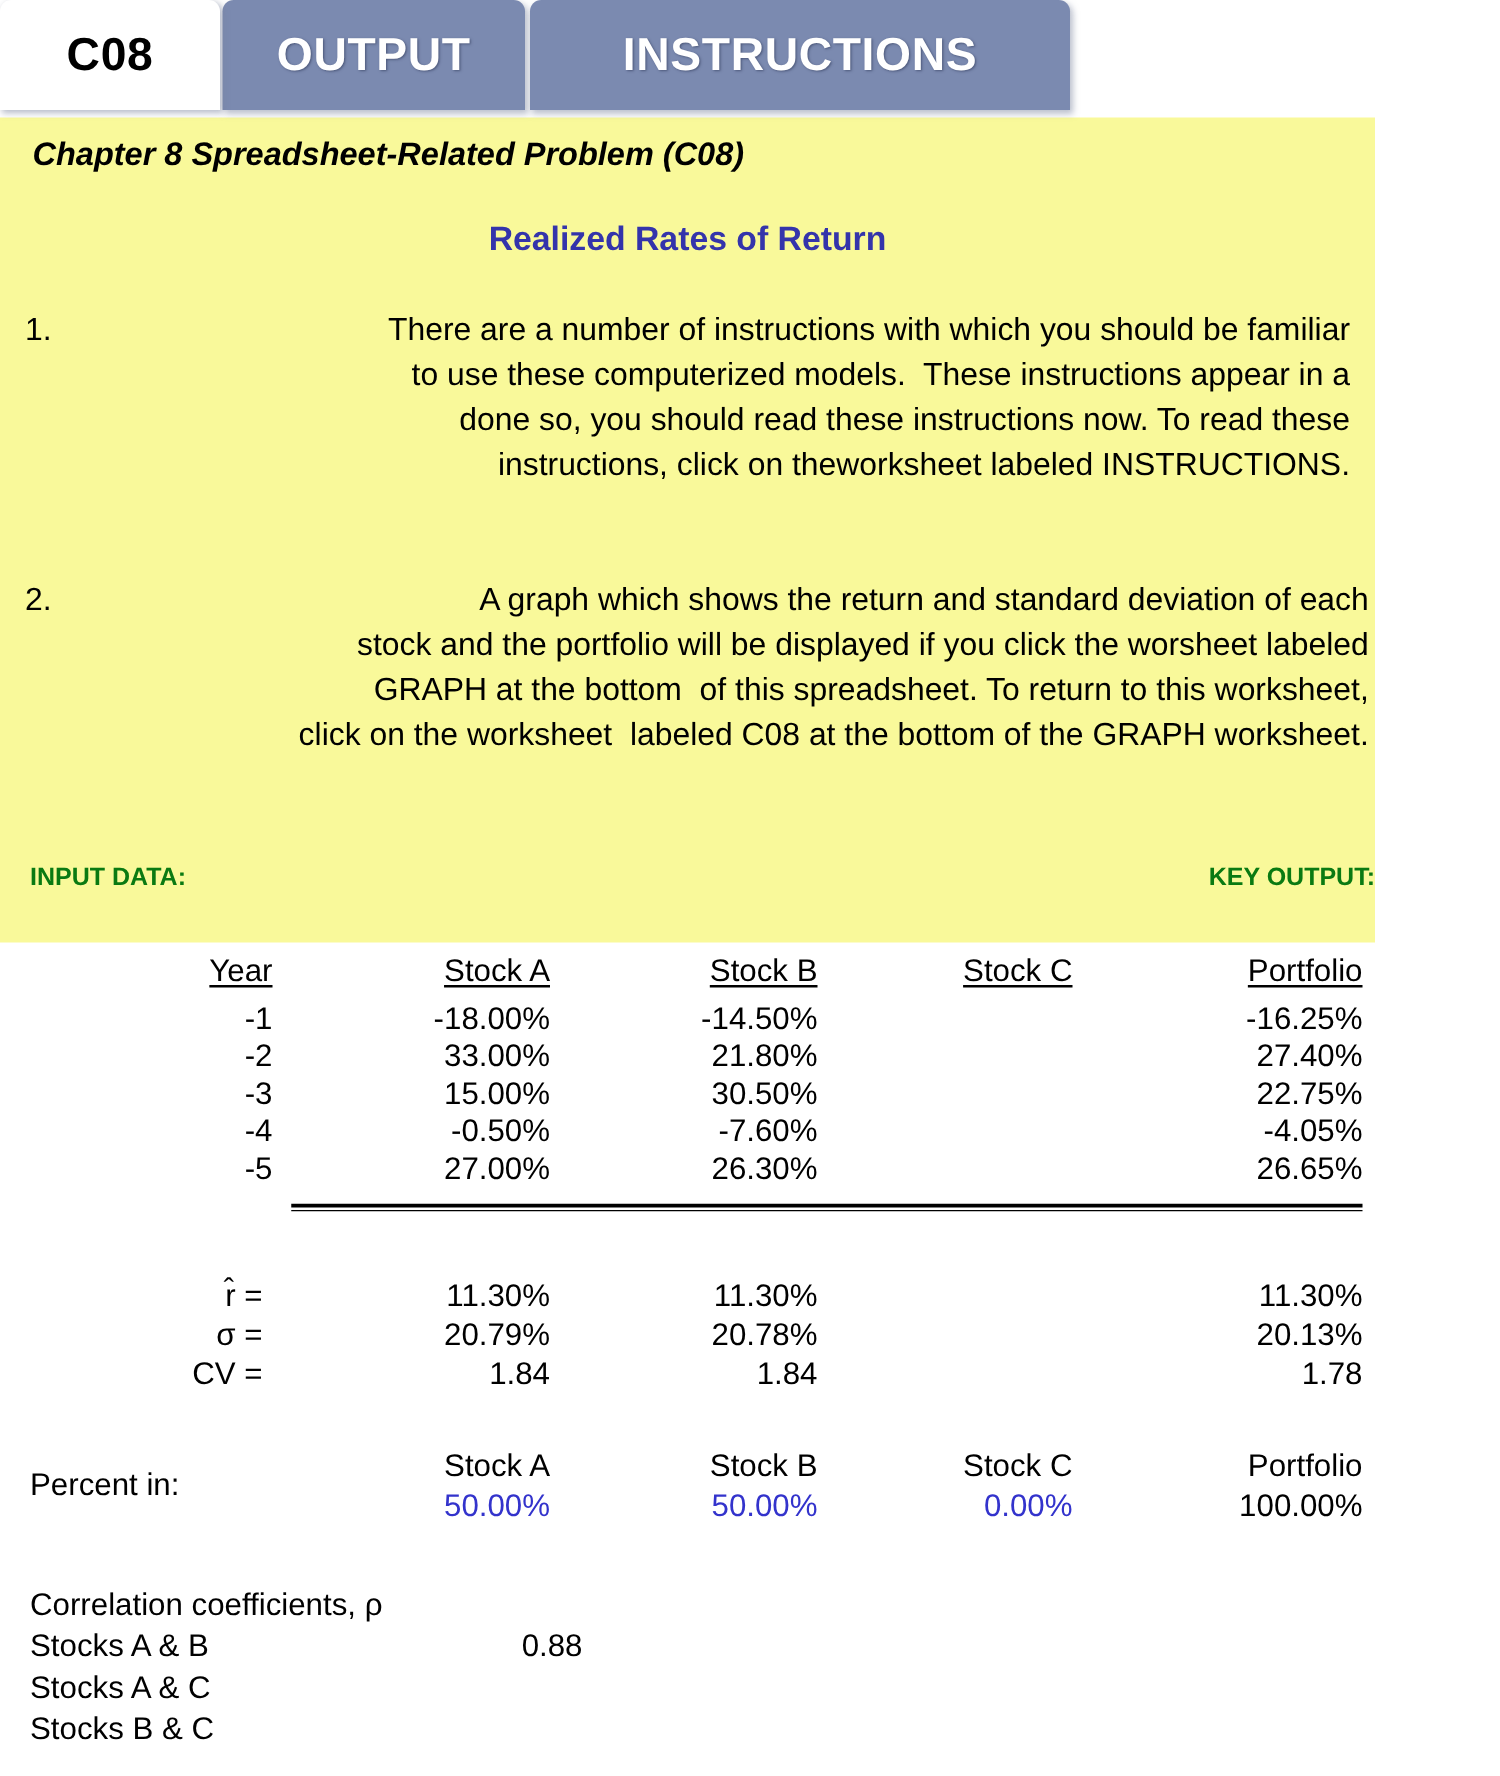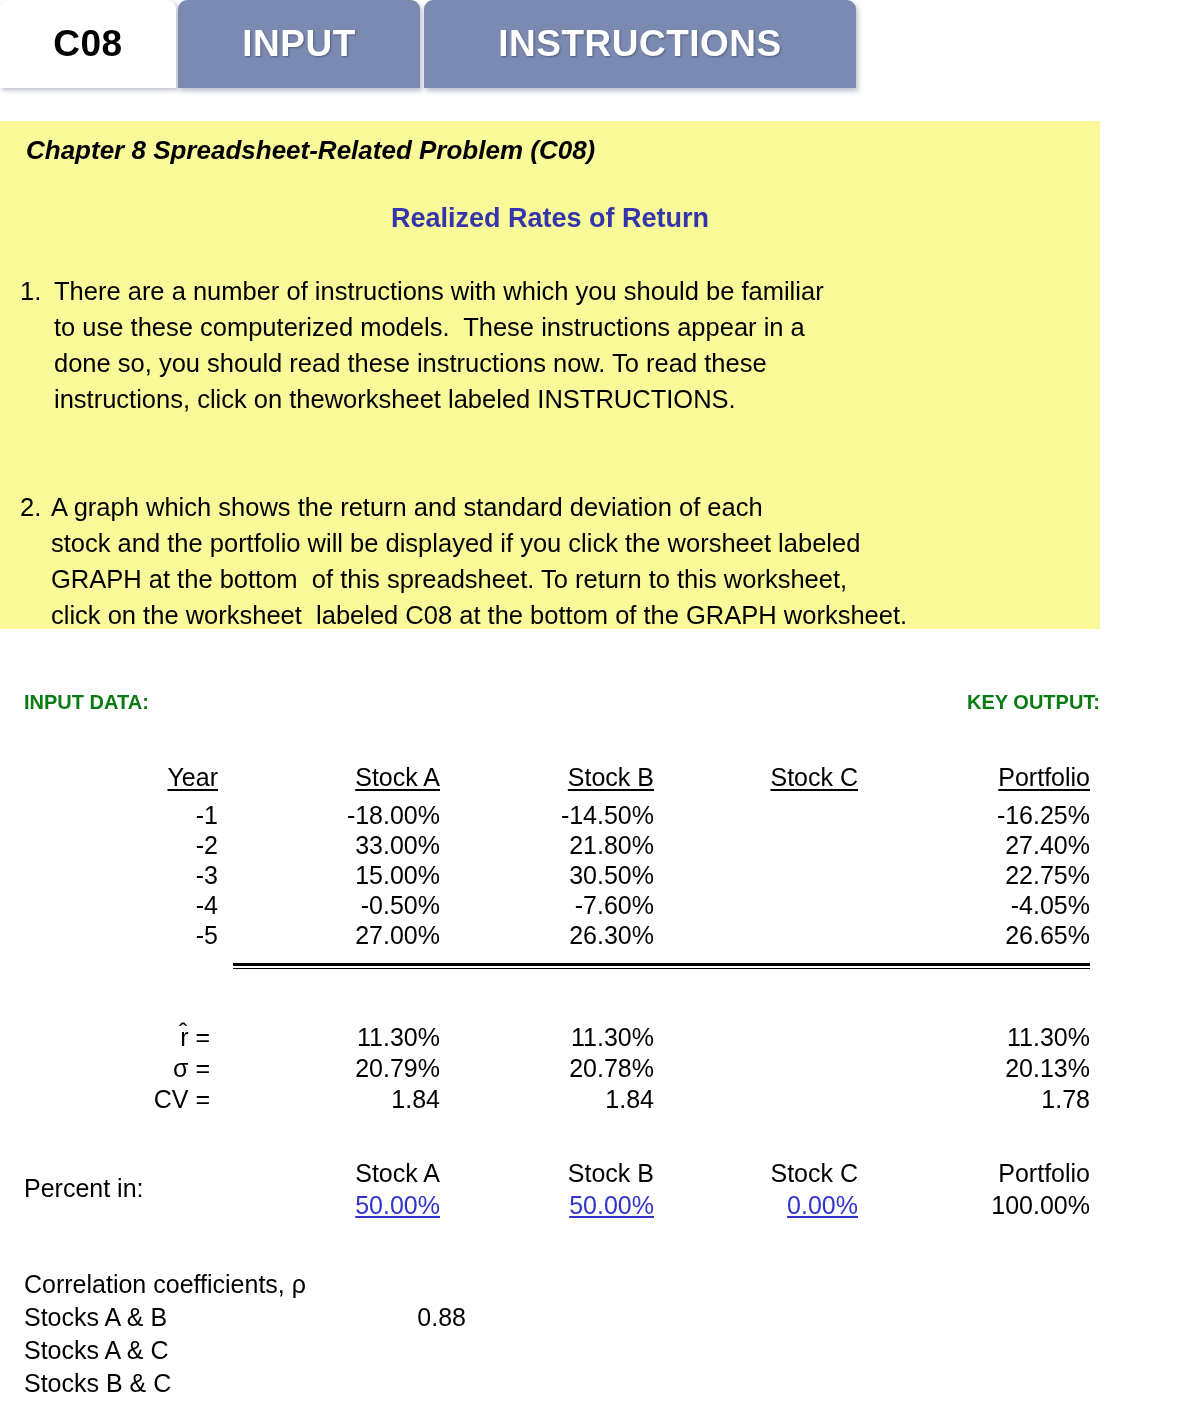--- a/index.html
+++ b/index.html
@@ -53,23 +53,23 @@
     box-shadow: 2px 3px 5px rgba(120,130,155,0.5);
     z-index: 2;
   }
   .tab-graph { left: 178px; width: 242px; }
   .tab-instructions { left: 424px; width: 432px; }
 
   
   .yellow-panel {
     position: absolute;
     left: 0;
-    top: 121px;
+    top: 94px;
     width: 1100px;
-    height: 508px;
+    height: 660px;
     background: #f9f99a;
     box-sizing: border-box;
   }
   .panel-title {
     position: absolute;
     left: 26px;
     top: 14px;
     font-size: 26px;
     font-weight: bold;
     font-style: italic;
@@ -96,21 +96,21 @@
     left: 0;
     top: 0;
   }
   .para .body {
     display: block;
     margin-left: 34px;
   }
   .para-1 { left: 20px; top: 152px; width: 1060px; }
   .para-2 { left: 20px; top: 368px; width: 1075px; }
   .para-2 .body { margin-left: 31px; }
-  .para .ln { display: block; white-space: pre; }
+  .para .ln { display: block; white-space: pre; text-align: right; }
 
   
   .sec-heading {
     position: absolute;
     font-size: 20px;
     font-weight: bold;
     color: #0a7a12;
     white-space: nowrap;
   }
   #h-input { left: 24px; top: 691px; }
@@ -176,21 +176,21 @@
   }
   .pct .row { height: 32px; }
   .pct-caption {
     position: absolute;
     left: 24px;
     top: 15px;
     font-size: 25px;
     line-height: 30px;
     white-space: nowrap;
   }
-  .blue-val { color: #3333cc; text-decoration: underline; }
+  .blue-val { color: #3333cc; }
 
   .corr {
     position: absolute;
     left: 24px;
     top: 1268px;
     width: 1176px;
     font-size: 25px;
     line-height: 33px;
   }
   .corr-line { position: relative; height: 33px; white-space: nowrap; }
@@ -203,21 +203,21 @@
   }
 </style>
 </head>
 <body>
 
 <div class="tabbar">
   <div class="tab tab-active">
     <span>C08</span>
   </div>
   <div class="tab tab-inactive tab-graph">
-    <span>INPUT</span>
+    <span>OUTPUT</span>
   </div>
   <div class="tab tab-inactive tab-instructions">
     <span>INSTRUCTIONS</span>
   </div>
 </div>
 
 <div class="yellow-panel">
   <div class="panel-title">Chapter 8 Spreadsheet-Related Problem  (C08)</div>
   <div class="panel-subtitle">Realized Rates of Return</div>
 

